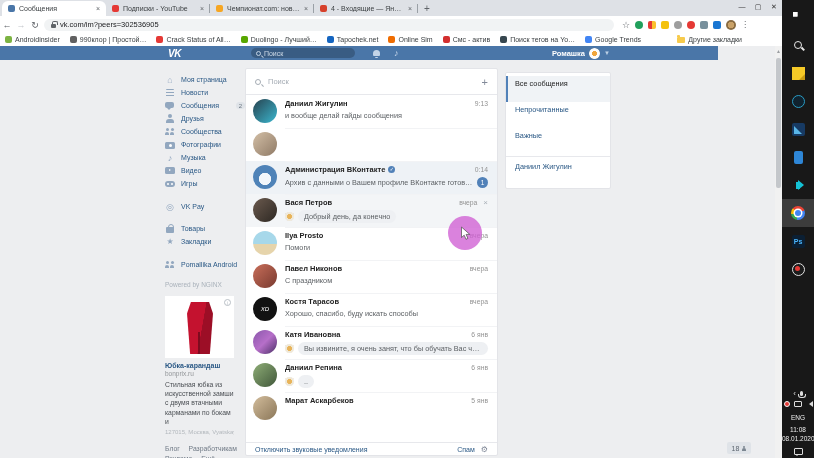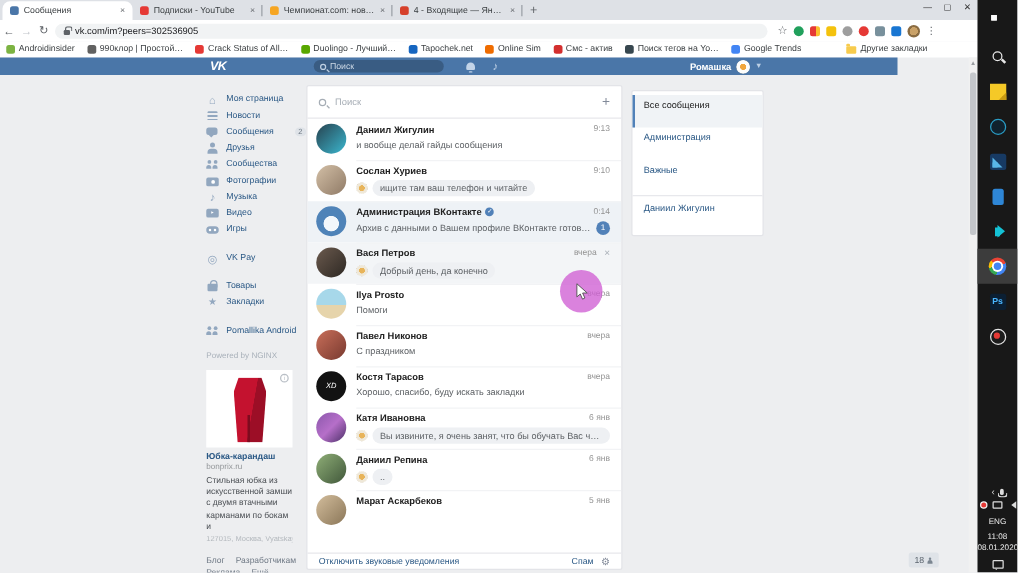--- a/index.html
+++ b/index.html
@@ -448,33 +448,20 @@
           <div class="mprev">
 
             <span class="ptext">и вообще делай гайды сообщения</span>
 
           </div>
         </div>
       </div>
 
       <div class="mrow">
         <span class="mava" style="background: linear-gradient(135deg, rgb(211, 191, 166), rgb(143, 122, 102));"></span>
-        <div class="mbody">
-          <div class="mtop">
-            <span class="mname">Сослан Хуриев</span>
-
-            <span class="mtime">9:10</span>
-
-          </div>
-          <div class="mprev">
-            <span class="ownava"></span>
-            <span class="ptext bubble">ищите там ваш телефон и читайте</span>
-
-          </div>
-        </div>
       </div>
 
 
       <div class="mrow hl">
         <span class="mava" style="background: radial-gradient(circle at 50% 58%, rgb(243, 247, 251) 0px, rgb(243, 247, 251) 32%, rgb(79, 131, 184) 35%);"></span>
         <div class="mbody">
           <div class="mtop">
             <span class="mname">Администрация ВКонтакте</span>
             <span class="vcheck">✓</span>
             <span class="mtime">0:14</span>
@@ -543,21 +530,21 @@
         <span class="mava" style="background: rgb(18, 18, 18);">XD</span>
         <div class="mbody">
           <div class="mtop">
             <span class="mname">Костя Тарасов</span>
 
             <span class="mtime">вчера</span>
 
           </div>
           <div class="mprev">
 
-            <span class="ptext">Хорошо, спасибо, буду искать закладки</span>
+            <span class="ptext">Хорошо, спасибо, буду искать способы</span>
 
           </div>
         </div>
       </div>
 
       <div class="mrow">
         <span class="mava" style="background: linear-gradient(135deg, rgb(138, 87, 171), rgb(182, 111, 201), rgb(74, 47, 102));"></span>
         <div class="mbody">
           <div class="mtop">
             <span class="mname">Катя Ивановна</span>
@@ -612,21 +599,21 @@
     <span id="spam">Спам</span>
     <span class="gear">⚙</span>
   </div>
 </div>
 
 <div class="abs" id="filters">
   <div>
 
       <div class="fitem on">Все сообщения</div>
 
-      <div class="fitem">Администрация</div>
+      <div class="fitem">Непрочитанные</div>
 
       <div class="fitem">Важные</div>
     </div>
   <div id="fdivider"></div>
   <div class="fitem">Даниил Жигулин</div>
 </div>
 
 <div class="abs" id="online">
   <span>18</span>
   <span class="oic"></span>

